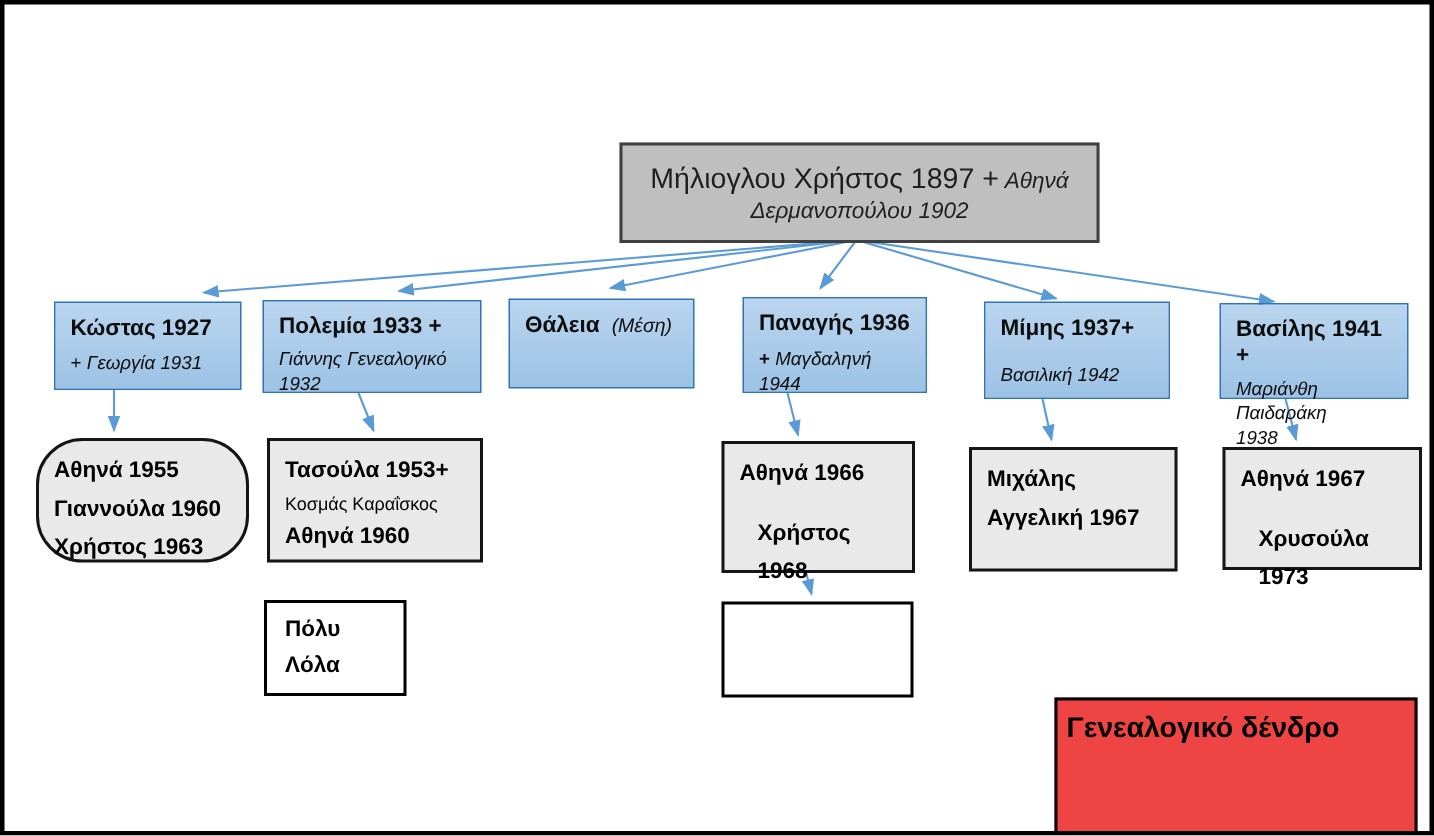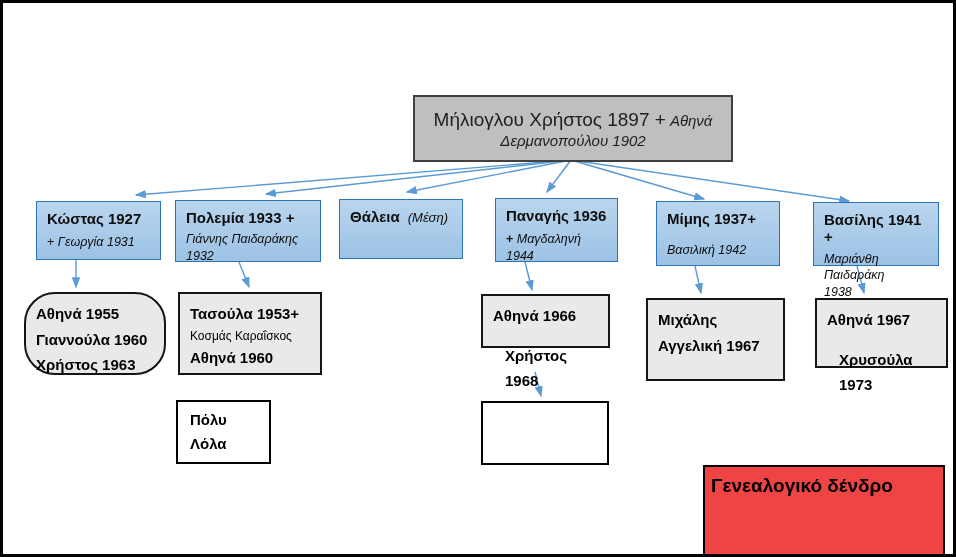--- a/index.html
+++ b/index.html
@@ -55,23 +55,23 @@
   
   .gray{
     background:#eae9e9;border:2px solid #151515;
     padding:7px 10px;color:#000;
   }
   .gl{font-weight:bold;font-size:15px;line-height:1.7;}
   .gsmall{font-weight:normal;font-size:12px;line-height:1.5;}
   .gap-top{margin-top:14px;margin-left:12px;}
   .g-0{left:21px; top:289px;width:142px;height:83px;border-radius:31px;}
   .g-1{left:175px;top:289px;width:144px;height:83px;}
-  .g-2{left:478px;top:291px;width:129px;height:54px;}
+  .g-2{left:478px;top:291px;width:129px;height:88px;}
   .g-3{left:643px;top:295px;width:139px;height:83px;}
-  .g-4{left:812px;top:295px;width:133px;height:70px;}
+  .g-4{left:812px;top:295px;width:133px;height:82px;}
 
   
   .white{background:#fff;border:2px solid #000;padding:6px 12px;color:#000;}
   .w-0{left:173px;top:397px;width:95px; height:64px;}
   .w-0 .gl{line-height:1.6;}
   .w-1{left:478px;top:398px;width:128px;height:64px;}
 
   
   .legend{
     left:700px;top:462px;width:242px;height:92px;
@@ -118,21 +118,21 @@
   <div class="box blue b-kostas">
     <div class="bt">Κώστας 1927</div>
     <div class="bs">
       <span class="plus">+</span>
       <span class="it">Γεωργία 1931</span>
     </div>
   </div>
 
   <div class="box blue b-polemia">
     <div class="bt">Πολεμία 1933 +</div>
-    <div class="bs it">Γιάννης Παιδαράκης</div>
+    <div class="bs it">Γιάννης Γενεαλογικό</div>
     <div class="bs2 it">1932</div>
   </div>
 
   <div class="box blue b-thaleia">
     <div class="bt">
       <span>Θάλεια</span><span class="note">(Μέση)</span>
     </div>
   </div>
 
   <div class="box blue b-panagis">

